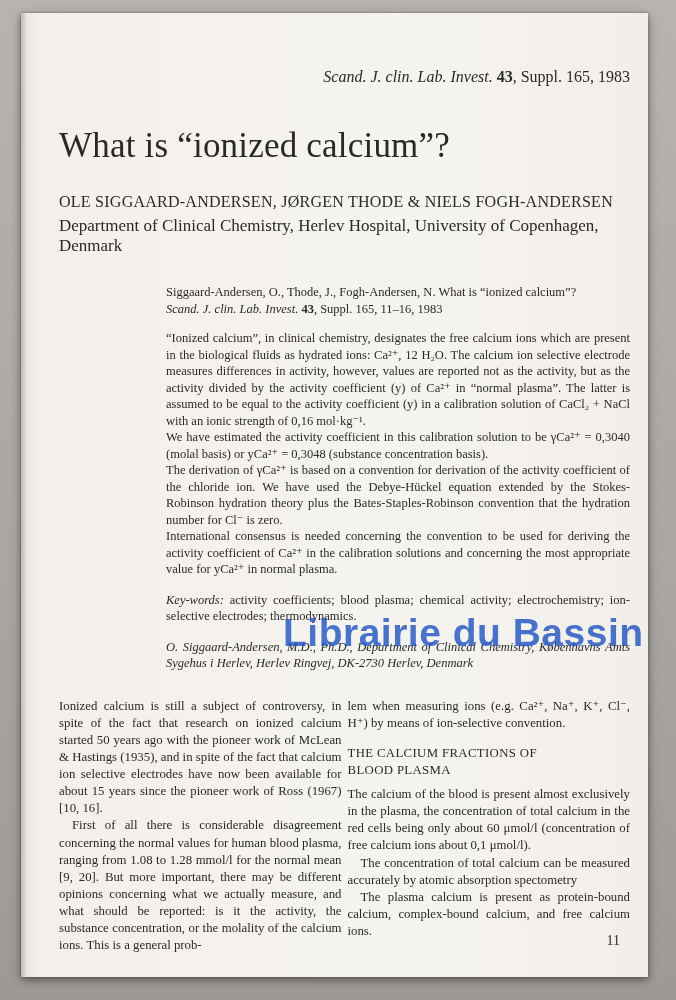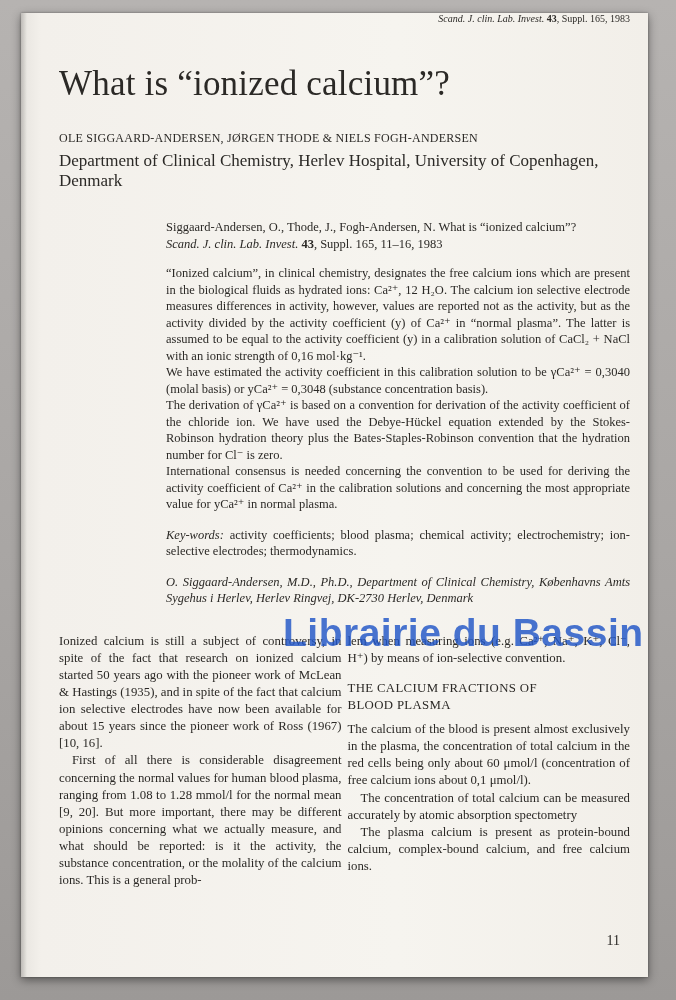--- a/index.html
+++ b/index.html
@@ -17,25 +17,25 @@
   .page {
     position: absolute; left: 21px; top: 13px; width: 627px; height: 964px;
     background: linear-gradient(90deg, #e7e4df 0px, #f3f0eb 20px, #f6f4ef 60%, #f2efe9 100%);
     box-shadow: 0 3px 9px rgba(0,0,0,0.45), 0 0 2px rgba(0,0,0,0.35);
     padding: 0 18px 0 38px;
   }
   .page::before {
     content: ""; position: absolute; left: 0; top: 0; bottom: 0; width: 6px;
     background: linear-gradient(90deg, rgba(0,0,0,0.18), rgba(0,0,0,0));
   }
-  .journal-ref { text-align: right; font-size: 10px; }
+  .journal-ref { padding-top: 55px; text-align: right; font-size: 16px; }
   .it { font-style: italic; }
   .b { font-weight: bold; }
   .title { margin: 40px 0 0 0; font-size: 35px; font-weight: 400; letter-spacing: 0.2px; }
-  .authors { margin-top: 27px; font-size: 12px; letter-spacing: 0.25px; }
+  .authors { margin-top: 27px; font-size: 16px; letter-spacing: 0.25px; }
   .affiliation { margin-top: 5px; font-size: 17px; }
   .abstract {
     margin: 28px 0 0 107px; font-size: 12.5px; line-height: 1.32;
     text-align: justify;
   }
   .abstract p { margin: 0; }
   .abstract .citation { margin-bottom: 13px; }
   .abstract .keywords { margin-top: 14px; }
   .abstract .address { margin-top: 14px; font-style: italic; }
   .columns {

